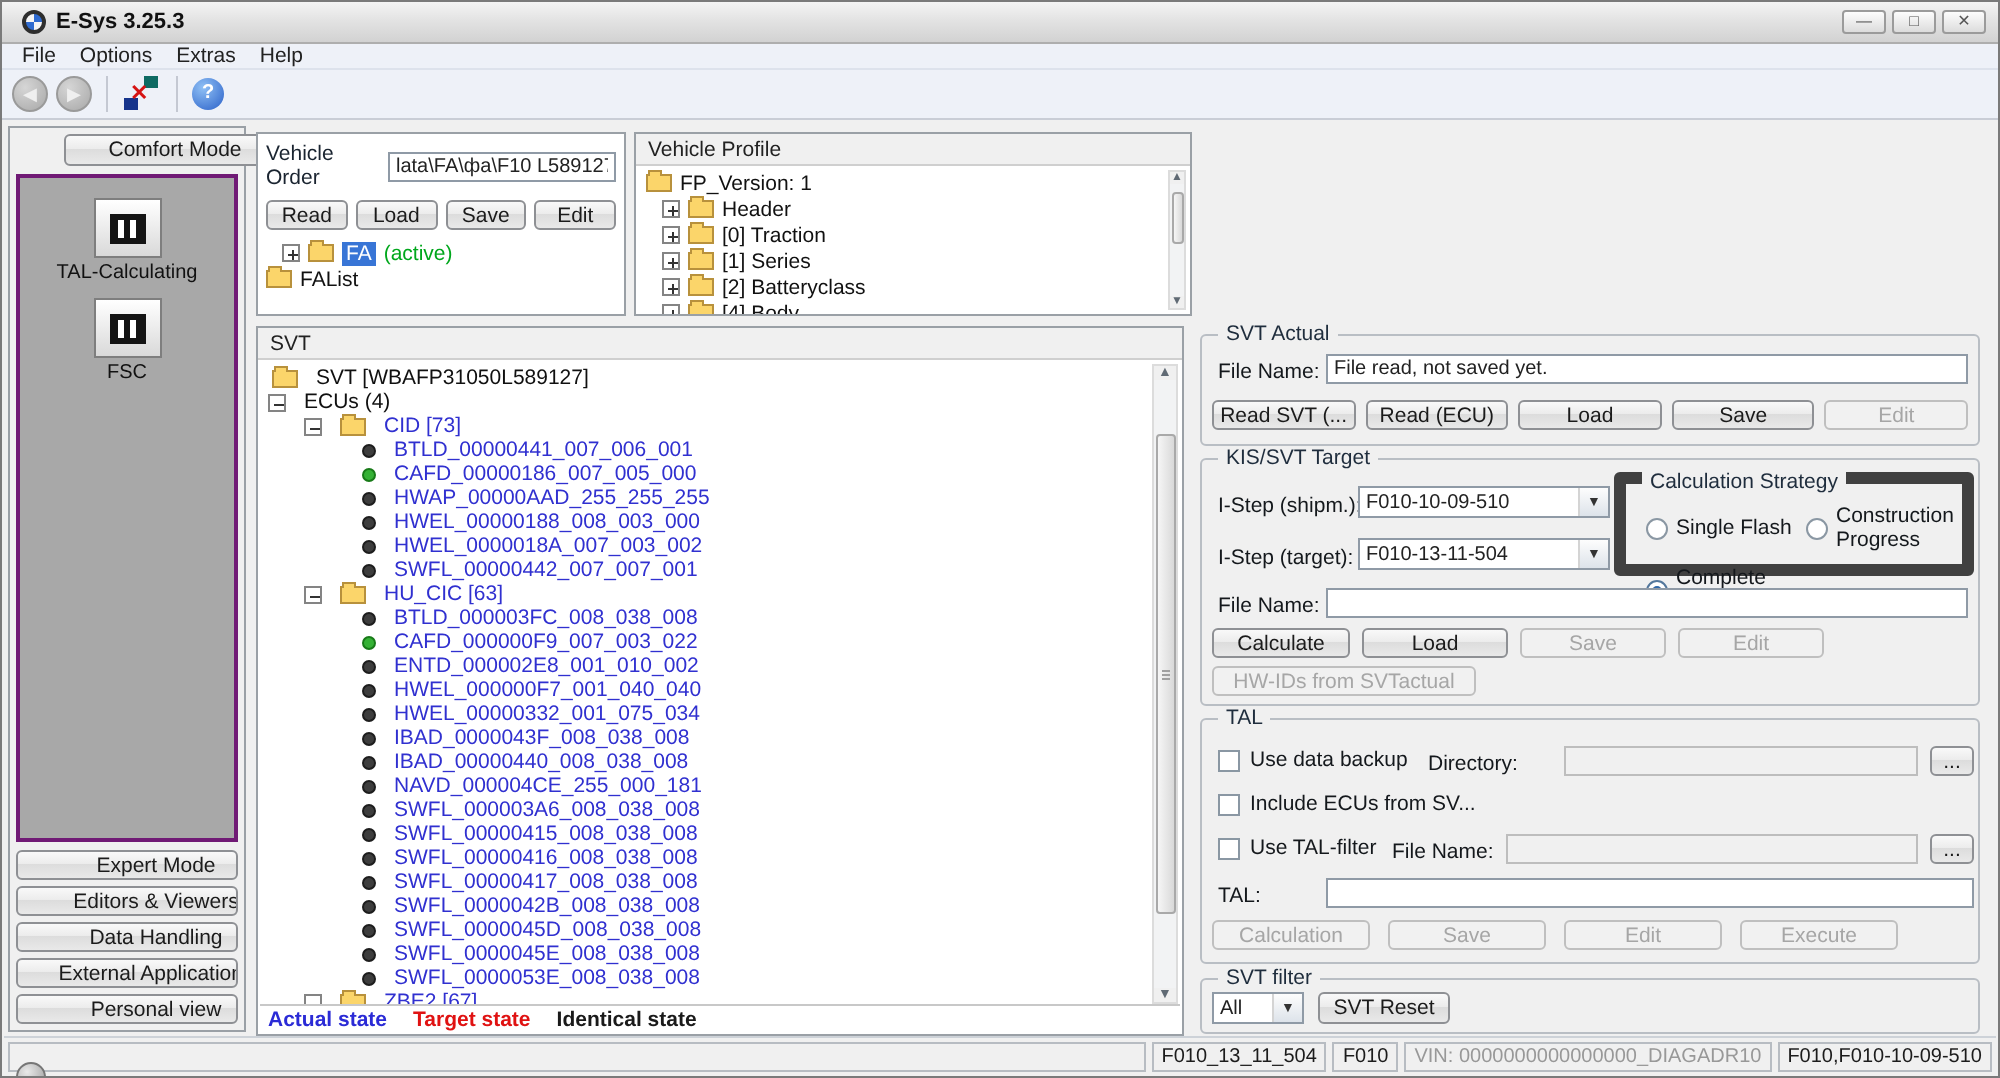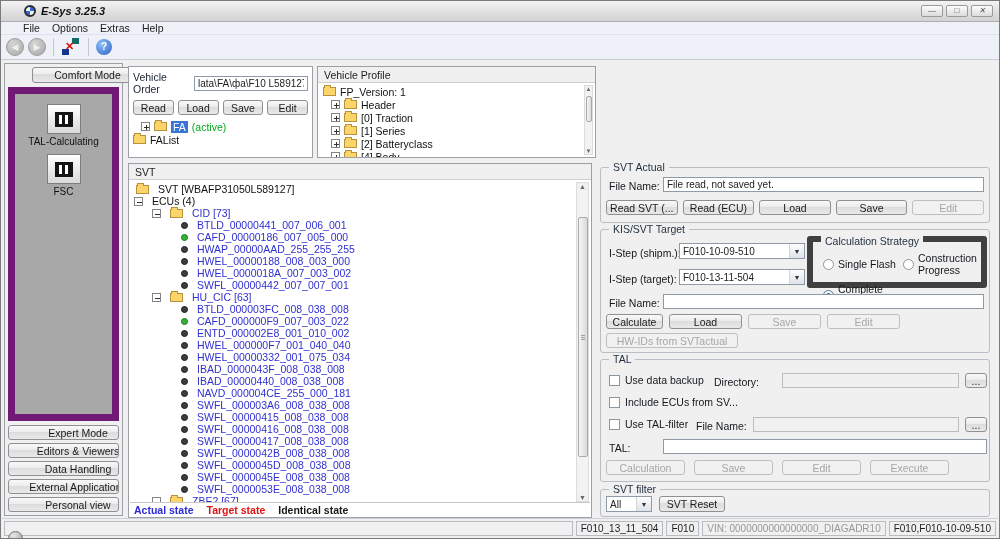--- a/index.html
+++ b/index.html
@@ -4,32 +4,32 @@
 <style>
   * { margin:0; padding:0; box-sizing:border-box; }
   body { font-family:"Liberation Sans", sans-serif; background:#555; }
   #window {
     position:relative; width:1000px; height:539px; overflow:hidden;
     background:#f0f0f0; border:1px solid #7a7a7a;
   }
   
   .titlebar{position:absolute;left:0;top:0;right:0;height:21px;
     background:linear-gradient(#f4f4f4,#e3e3e3 45%,#d2d2d2);
-    border-bottom:1px solid #aeaeae;display:flex;align-items:center;padding:0 23px;font-style:italic;}
+    border-bottom:1px solid #aeaeae;display:flex;align-items:center;padding:0 10px;}
   .app-icon{width:12px;height:12px;border-radius:50%;
     background:conic-gradient(#2f6bd0 0 90deg,#f5f5f5 90deg 180deg,#2f6bd0 180deg 270deg,#f5f5f5 270deg);
     border:2px solid #2e2e2e;margin-right:5px;flex:0 0 auto;}
   .title-text{font-size:11px;font-weight:bold;color:#111;}
   .win-controls{position:absolute;right:6px;top:4px;display:flex;gap:3px;}
   .win-btn{width:22px;height:12px;border:1px solid #9b9b9b;border-radius:2px;
     background:linear-gradient(#fdfdfd,#dcdcdc);font-size:8px;line-height:10px;
     text-align:center;color:#555;}
   
   .menubar{position:absolute;left:0;top:21px;right:0;height:13px;background:#eef1f8;
-    border-bottom:1px solid #dde2ec;display:flex;align-items:center;padding-left:16px;}
+    border-bottom:1px solid #dde2ec;display:flex;align-items:center;padding-left:4px;}
   .menu-item{font-size:10.5px;color:#222;padding:0 6px;line-height:13px;}
   .toolbar{position:absolute;left:0;top:34px;right:0;height:25px;background:#eef1f8;
     border-bottom:1px solid #c9cdd6;display:flex;align-items:center;padding-left:5px;gap:4px;}
   .nav-circle{width:18px;height:18px;border-radius:50%;border:1px solid #9a9a9a;
     background:radial-gradient(circle at 35% 30%,#d6d6d6,#a8a8a8);color:#efefef;
     font-size:9px;line-height:16px;text-align:center;}
   .tb-sep{width:1px;height:18px;background:#c4c8d2;margin:0 3px;}
   .connect-icon{width:20px;height:20px;position:relative;}
   .connect-icon .sq1{position:absolute;top:1px;right:2px;width:7px;height:6px;background:#0f6b63;}
   .connect-icon .sq2{position:absolute;bottom:2px;left:1px;width:7px;height:6px;background:#16348c;}
@@ -38,21 +38,21 @@
     background:radial-gradient(circle at 35% 30%,#8fc0f5,#2a60c8);
     color:#fff;font-weight:bold;font-size:10px;line-height:16px;text-align:center;}
   
   .sidebar{position:absolute;left:3px;top:62px;width:119px;height:453px;
     border:1px solid #9aa0a6;background:#f0f0f0;padding:3px;display:flex;flex-direction:column;}
   .btn{background:linear-gradient(#f9f9f9,#ececec 45%,#dcdcdc 46%,#e9e9e9);
     border:1px solid #8e9094;border-radius:3px;font-size:10.5px;color:#1b1b1b;
     display:flex;align-items:center;justify-content:center;font-family:inherit;white-space:nowrap;overflow:hidden;}
   .btn.v-disabled{color:#a6a6a6;border-color:#bfbfbf;background:#f1f1f1;}
   .mode-btn{height:16px;width:100%;flex:0 0 auto;margin-left:24px;}
-  .side-gray{flex:1;margin:4px 0 1px 0;background:#a8a8a8;border:7px solid #701a75;
+  .side-gray{flex:1;margin:4px 0 1px 0;background:#a8a8a8;border:2px solid #701a75;
     display:flex;flex-direction:column;align-items:center;padding-top:10px;}
   .tool{display:flex;flex-direction:column;align-items:center;margin-bottom:7px;}
   .tool-btn{width:34px;height:30px;background:linear-gradient(#ffffff,#d9d9d9);
     border:1px solid #7e7e7e;display:flex;align-items:center;justify-content:center;}
   .chip{width:18px;height:15px;background:#141414;position:relative;}
   .chip::before{content:"";position:absolute;top:3px;bottom:3px;left:4px;right:4px;
     background:repeating-linear-gradient(90deg,#fff 0 3px,#141414 3px 6px);}
   .tool-label{font-size:10px;color:#111;margin-top:2px;}
   .side-btn{height:15px;width:100%;margin-top:3px;flex:0 0 auto;padding-left:29px;}
   
@@ -507,21 +507,21 @@
           <label class="radio-item">
             <span class="radio v-on"></span>
             <span>Complete Flash</span>
           </label>
         </div>
     </div>
     <span class="lbl" style="left:8px;top:67px">File Name:</span>
     <input class="tinput abs" style="left: 62px; top: 64px; width: 321px;" value="">
     <div class="abs" style="left:5px;top:84px;display:flex;gap:6px">
 
-    <button class="btn v-enabled" style="width:57px;height:15px">Calculate</button>
+    <button class="btn v-enabled" style="width:69px;height:15px">Calculate</button>
         <button class="btn v-enabled" style="width:73px;height:15px">Load</button>
         <button class="btn v-disabled" style="width:73px;height:15px">Save</button>
         <button class="btn v-disabled" style="width:73px;height:15px">Edit</button>
       </div>
     <button class="btn v-disabled abs" style="left:5px;top:103px;width:132px;height:15px">HW-IDs from SVTactual</button>
   </div>
 
   <div class="gbox" style="top:358px;height:123px">
     <span class="gtitle">TAL</span>
     <div class="chkrow" style="left:8px;top:14px">

